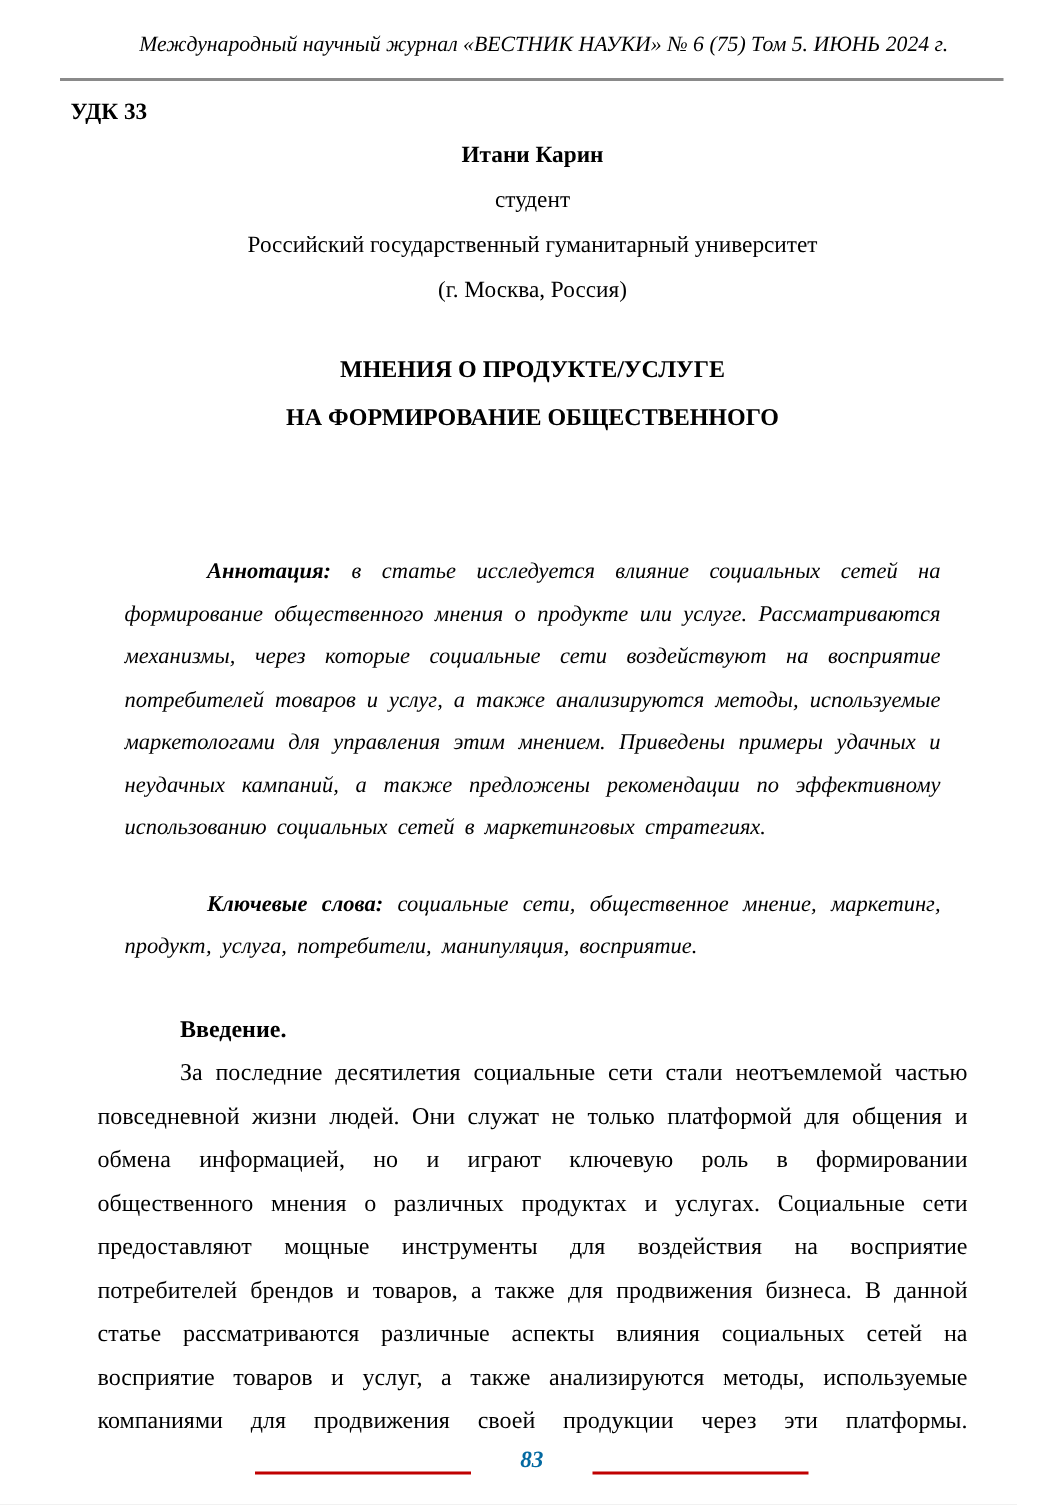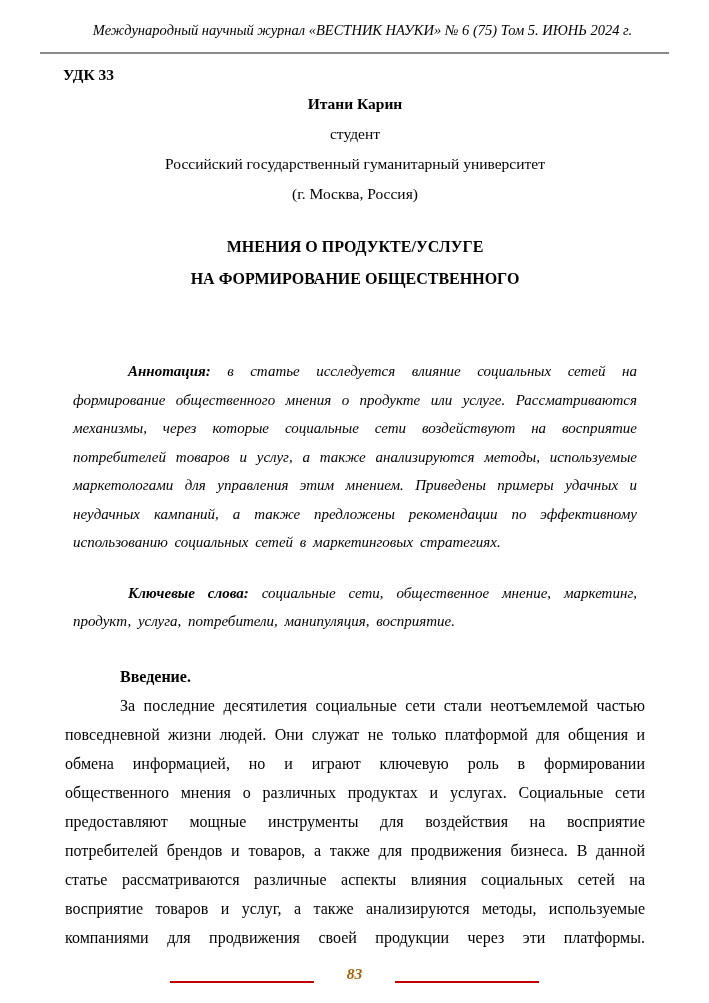--- a/index.html
+++ b/index.html
@@ -31,21 +31,21 @@
   .header-rule {
     position: absolute;
     top: 52px;
     left: 40px;
     right: 40px;
     border-top: 2px solid #8a8a8a;
   }
   .udc {
     position: absolute;
     top: 66px;
-    left: 63px;
+    left: 47px;
     font-weight: bold;
     font-size: 15.5px;
     line-height: 18px;
   }
   .author-block {
     position: absolute;
     top: 89px;
     left: 65px;
     width: 580px;
     text-align: center;
@@ -63,21 +63,21 @@
     font-size: 16px;
     line-height: 32px;
   }
   .text-flow {
     position: absolute;
     top: 349px;
     left: 65px;
     width: 580px;
   }
   .abstract, .keywords {
-    margin: 8px;
+    margin: 18px;
     font-style: italic;
     font-size: 15px;
     line-height: 28.5px;
     text-align: justify;
     text-indent: 55px;
     word-spacing: 3px;
   }
   .keywords { margin-top: 22px; }
   .run-label { font-weight: bold; }
   .intro-heading {
@@ -106,21 +106,21 @@
     justify-content: center;
     gap: 33px;
     height: 18px;
   }
   .footer-rule {
     width: 144px;
     border-bottom: 2px solid #c00000;
     height: 14px;
   }
   .page-number {
-    color: #a16207;
+    color: #0369a1;
     font-weight: bold;
     font-style: italic;
     font-size: 15.5px;
     line-height: 18px;
   }
 </style>
 </head>
 <body>
 
 <div class="page">

